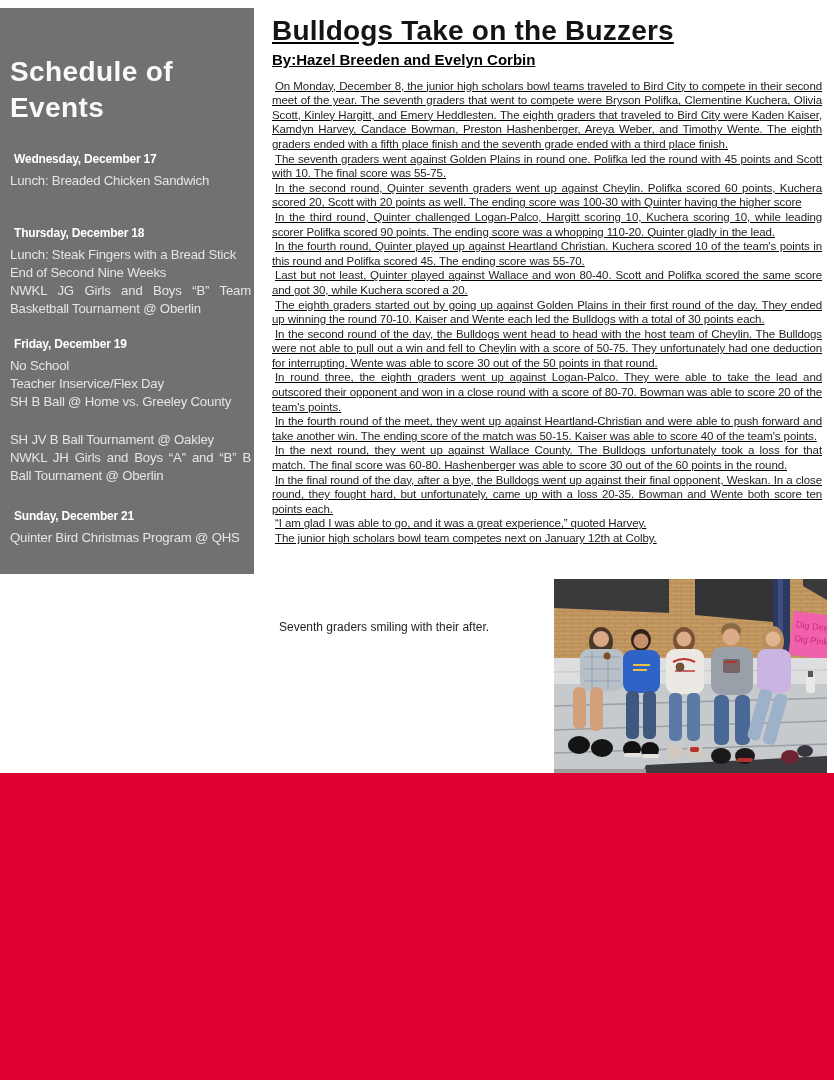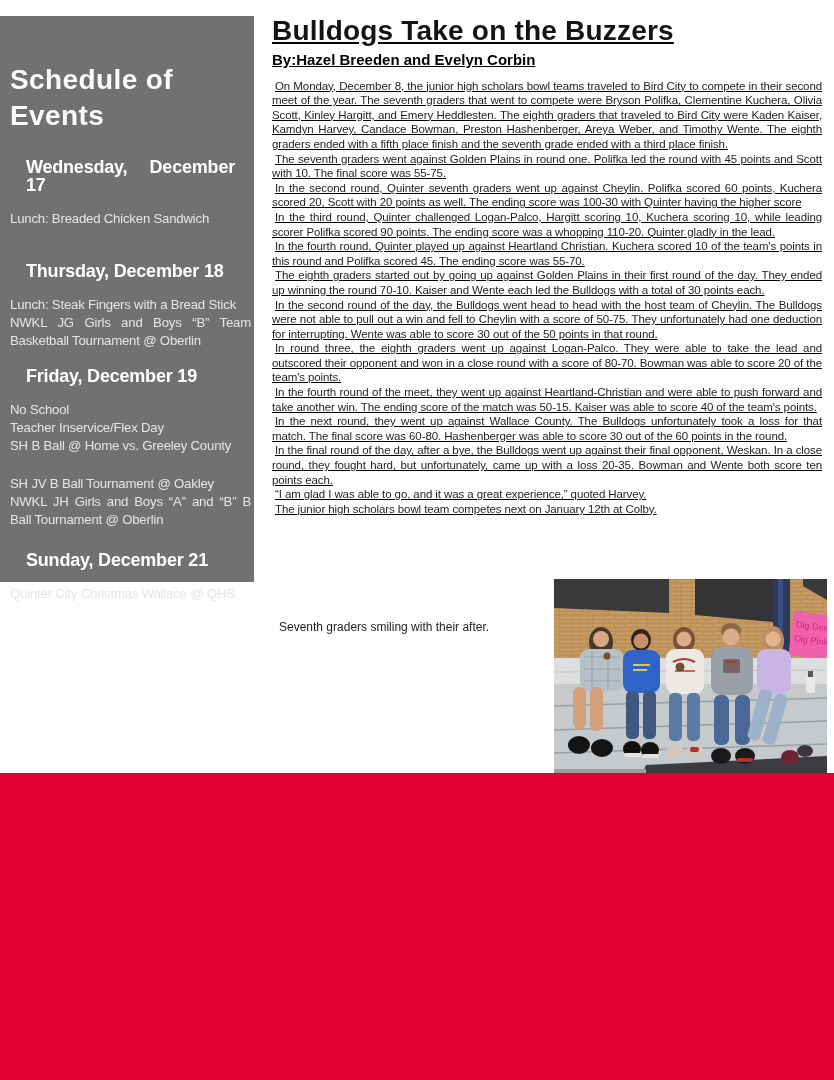--- a/index.html
+++ b/index.html
@@ -8,37 +8,37 @@
     width: 834px;
     height: 1080px;
     background: #ffffff;
     font-family: "Liberation Sans", sans-serif;
     overflow: hidden;
   }
 
   
   .sidebar {
     position: absolute;
-    left: 0; top: 16px;
+    left: 0; top: 8px;
     width: 254px; height: 566px;
     background: #717171;
     color: #f7f7f7;
     box-sizing: border-box;
     padding: 46px 3px 0 10px;
   }
   .sb-title {
     margin: 0;
     font-size: 28px;
     font-weight: 700;
     line-height: 36px;
     letter-spacing: 0.4px;
     color: #fafafa;
   }
   .event { font-size: 13.2px; line-height: 18px; letter-spacing: -0.2px; text-align: justify; }
-  .event-date { margin: 16px; font-size: 18px; font-weight: 700; color: #ffffff; }
+  .event-date { margin: 4px; font-size: 12px; font-weight: 700; color: #ffffff; }
   .event-item { margin: 0; font-weight: 400; color: #e5e5e5; }
   .event:nth-of-type(1) { margin-top: 24px; }
   .event:nth-of-type(2) { margin-top: 34px; }
   .event:nth-of-type(3) { margin-top: 17px; }
   .event:nth-of-type(4) { margin-top: 20px; }
   .event:nth-of-type(5) { margin-top: 22px; }
   .event:nth-of-type(6) { margin-top: 28px; }
   .event:nth-of-type(7) { margin-top: 63px; }
 
   
@@ -104,38 +104,39 @@
     </h2>
 
     <section class="event">
       <h3 class="event-date">Wednesday, December 17</h3>
       <p class="event-item">Lunch: Breaded Chicken Sandwich</p>
     </section>
 
     <section class="event">
       <h3 class="event-date">Thursday, December 18</h3>
       <p class="event-item">Lunch: Steak Fingers with a Bread Stick</p>
+      <p class="event-item">End of Second Nine Weeks</p>
       <p class="event-item">NWKL JG Girls and Boys “B” Team Basketball Tournament @ Oberlin</p>
     </section>
 
     <section class="event">
       <h3 class="event-date">Friday, December 19</h3>
       <p class="event-item">No School</p>
       <p class="event-item">Teacher Inservice/Flex Day</p>
       <p class="event-item">SH B Ball @ Home vs. Greeley County</p>
     </section>
 
     <section class="event">
       <p class="event-item">SH JV B Ball Tournament @ Oakley</p>
       <p class="event-item">NWKL JH Girls and Boys “A” and “B” B Ball Tournament @ Oberlin</p>
     </section>
 
     <section class="event">
       <h3 class="event-date">Sunday, December 21</h3>
-      <p class="event-item">Quinter City Christmas Wallace @ QHS</p>
+      <p class="event-item">Quinter Bird Christmas Program @ QHS</p>
     </section>
 
     <section class="event">
       <h3 class="event-date">Monday, December 22</h3>
     </section>
 
     <section class="event">
       <h3 class="event-date">Tuesday, December 23</h3>
     </section>
   </aside>
@@ -143,20 +144,21 @@
   <main class="main">
     <h1 class="article-title">Bulldogs Take on the Buzzers</h1>
     <p class="byline">By:Hazel Breeden and Evelyn Corbin</p>
 
     <div class="body-text">
       <p>On Monday, December 8, the junior high scholars bowl teams traveled to Bird City to compete in their second meet of the year. The seventh graders that went to compete were Bryson Polifka, Clementine Kuchera, Olivia Scott, Kinley Hargitt, and Emery Heddlesten. The eighth graders that traveled to Bird City were Kaden Kaiser, Kamdyn Harvey, Candace Bowman, Preston Hashenberger, Areya Weber, and Timothy Wente. The eighth graders ended with a fifth place finish and the seventh grade ended with a third place finish.</p>
       <p>The seventh graders went against Golden Plains in round one. Polifka led the round with 45 points and Scott with 10. The final score was 55-75.</p>
       <p>In the second round, Quinter seventh graders went up against Cheylin. Polifka scored 60 points, Kuchera scored 20, Scott with 20 points as well. The ending score was 100-30 with Quinter having the higher score</p>
       <p>In the third round, Quinter challenged Logan-Palco, Hargitt scoring 10, Kuchera scoring 10, while leading scorer Polifka scored 90 points. The ending score was a whopping 110-20. Quinter gladly in the lead.</p>
       <p>In the fourth round, Quinter played up against Heartland Christian. Kuchera scored 10 of the team's points in this round and Polifka scored 45. The ending score was 55-70.</p>
+      <p>Last but not least, Quinter played against Wallace and won 80-40. Scott and Polifka scored the same score and got 30, while Kuchera scored a 20.</p>
       <p>The eighth graders started out by going up against Golden Plains in their first round of the day. They ended up winning the round 70-10. Kaiser and Wente each led the Bulldogs with a total of 30 points each.</p>
       <p>In the second round of the day, the Bulldogs went head to head with the host team of Cheylin. The Bulldogs were not able to pull out a win and fell to Cheylin with a score of 50-75. They unfortunately had one deduction for interrupting. Wente was able to score 30 out of the 50 points in that round.</p>
       <p>In round three, the eighth graders went up against Logan-Palco. They were able to take the lead and outscored their opponent and won in a close round with a score of 80-70. Bowman was able to score 20 of the team's points.</p>
       <p>In the fourth round of the meet, they went up against Heartland-Christian and were able to push forward and take another win. The ending score of the match was 50-15. Kaiser was able to score 40 of the team's points.</p>
       <p>In the next round, they went up against Wallace County. The Bulldogs unfortunately took a loss for that match. The final score was 60-80. Hashenberger was able to score 30 out of the 60 points in the round.</p>
       <p>In the final round of the day, after a bye, the Bulldogs went up against their final opponent, Weskan. In a close round, they fought hard, but unfortunately, came up with a loss 20-35. Bowman and Wente both score ten points each.</p>
       <p>“I am glad I was able to go, and it was a great experience,” quoted Harvey.</p>
       <p>The junior high scholars bowl team competes next on January 12th at Colby.</p>
     </div>
 

